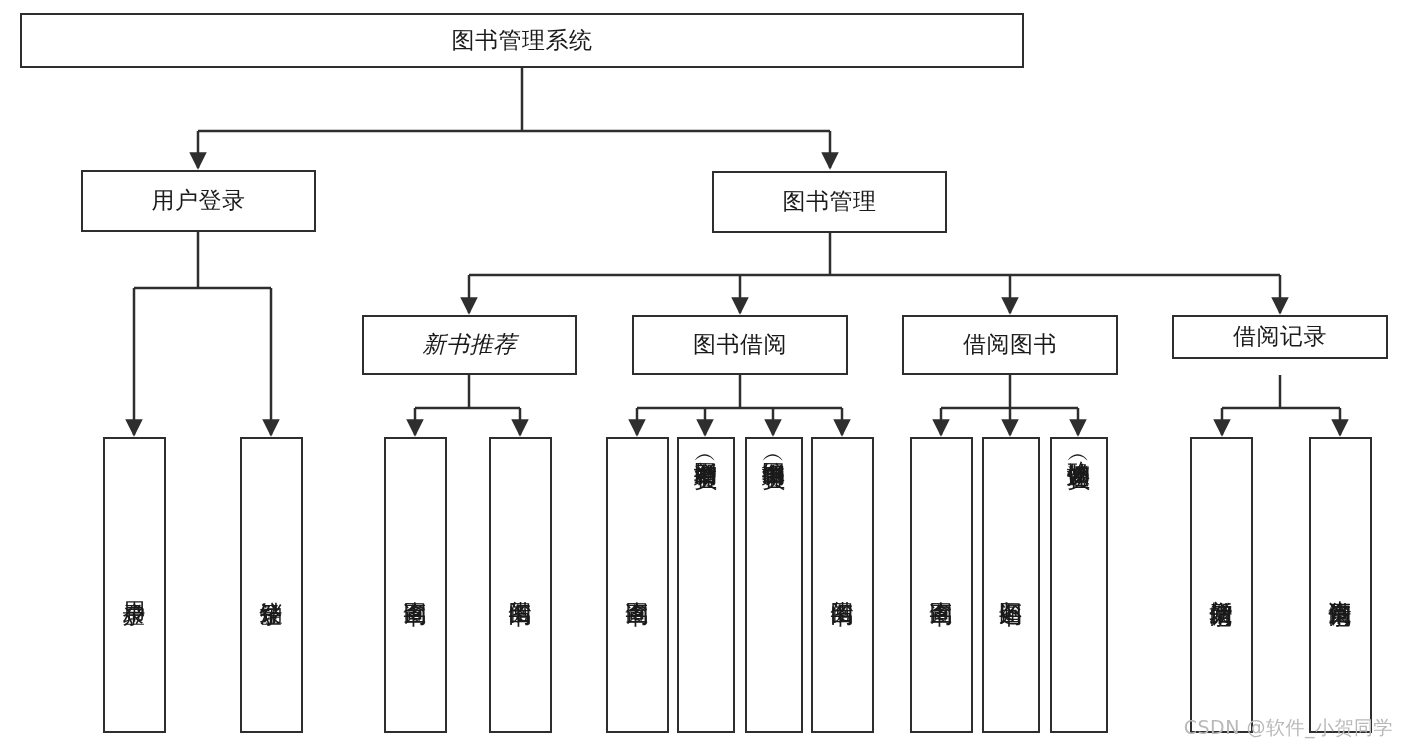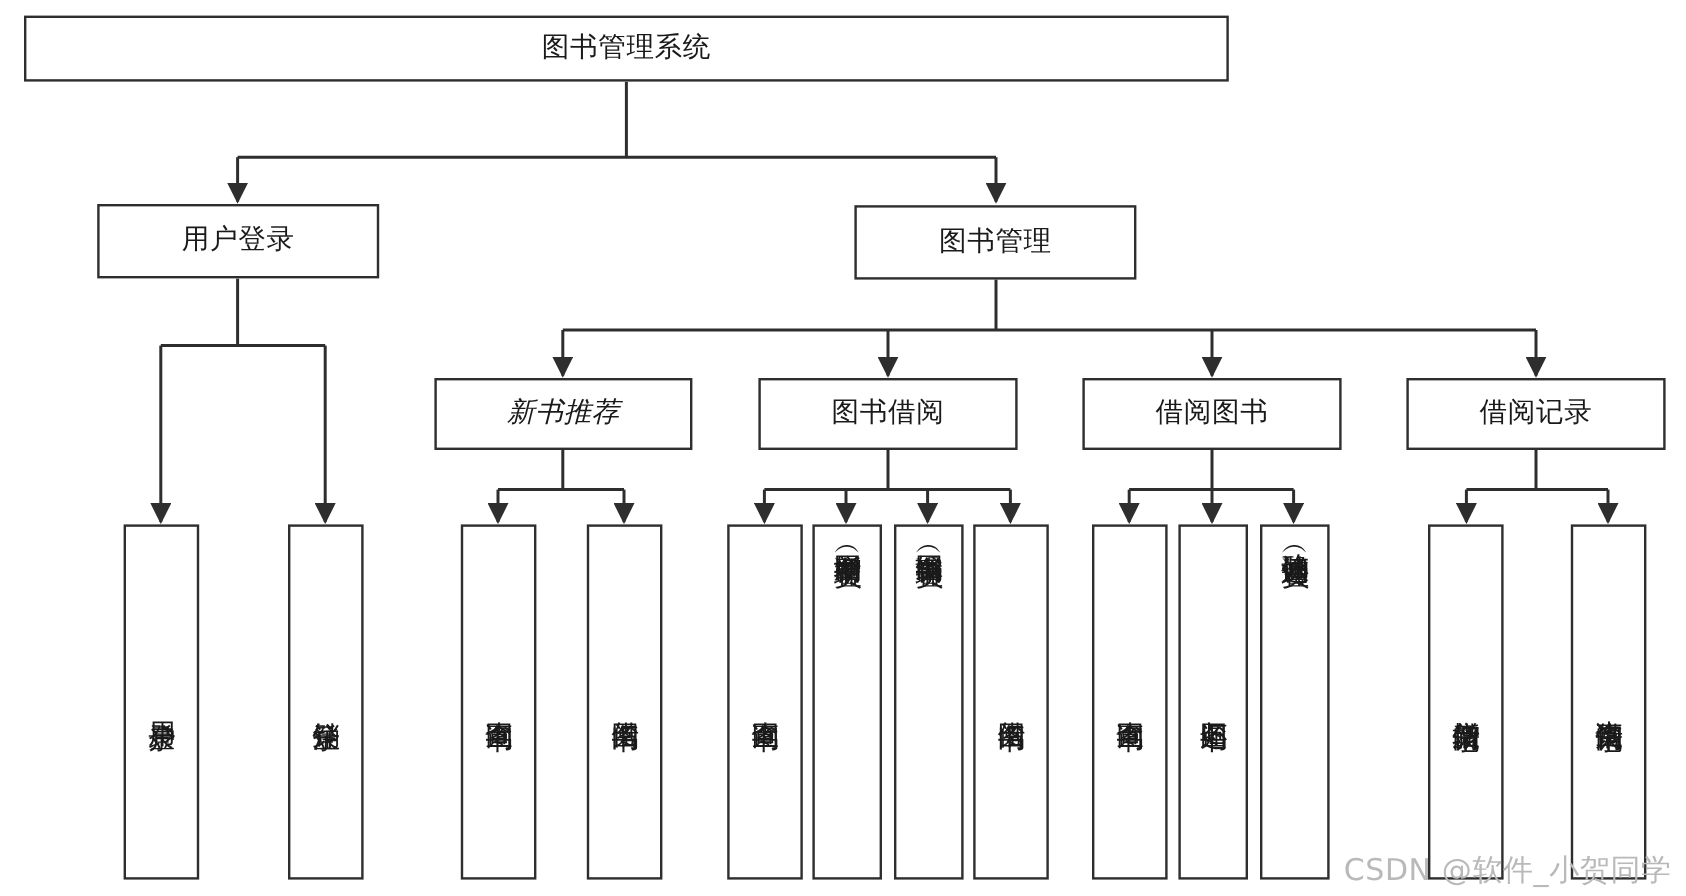--- a/index.html
+++ b/index.html
@@ -66,21 +66,21 @@
   .node-box-v.align-top {
     align-items: flex-start;
   }
   .node-box-v.align-top .node-label-v {
     padding-top: 4px;
   }
   #watermark {
     position: absolute;
     right: 12px;
     bottom: 6px;
-    font-size: 25px;
+    font-size: 19px;
     color: #b9b9b9;
     white-space: nowrap;
     pointer-events: none;
     letter-spacing: 0.5px;
   }
 </style>
 </head>
 <body>
 
 <div id="diagram-root">
@@ -151,21 +151,21 @@
 
   <div class="node-box" style="left:362px; top:315px; width:215px; height:60px;font-style:italic;">
     <span class="node-label-h">新书推荐</span>
   </div>
   <div class="node-box" style="left:632px; top:315px; width:216px; height:60px;">
     <span class="node-label-h">图书借阅</span>
   </div>
   <div class="node-box" style="left:902px; top:315px; width:216px; height:60px;">
     <span class="node-label-h">借阅图书</span>
   </div>
-  <div class="node-box" style="left:1172px; top:315px; width:216px; height:60px;">
+  <div class="node-box" style="left:1172px; top:315px; width:216px; height:44px;font-family:Liberation Serif, serif;">
     <span class="node-label-h">借阅记录</span>
   </div>
 
   <div class="node-box-v" style="left:103px; top:437px; width:63px; height:296px;">
     <span class="node-label-v">用户登录</span>
   </div>
   <div class="node-box-v" style="left:240px; top:437px; width:63px; height:296px;">
     <span class="node-label-v">注销登录</span>
   </div>
 

